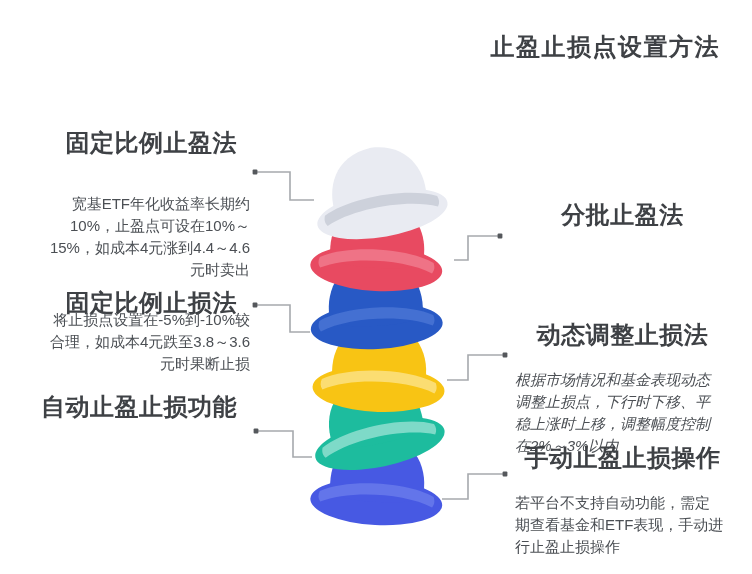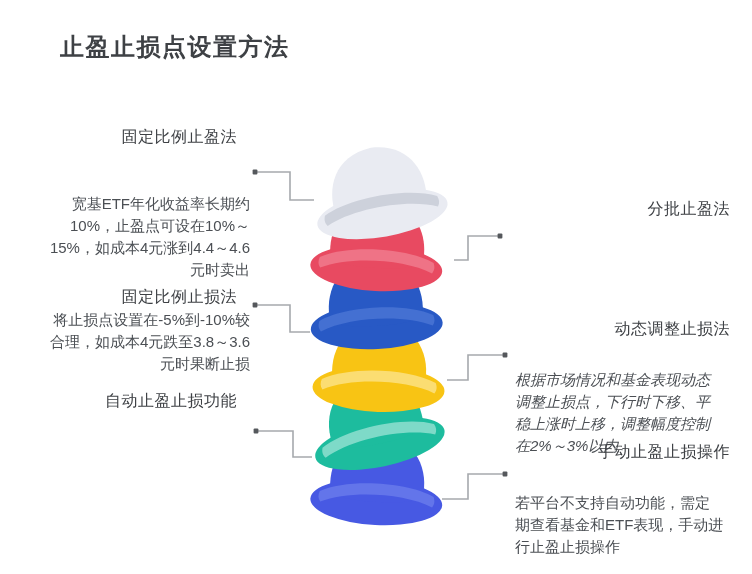--- a/index.html
+++ b/index.html
@@ -1,34 +1,34 @@
 <!DOCTYPE html>
 <html style="--title-color: #3e4145; --body-color: #4b4f54;"><head>
 <meta charset="utf-8">
 <style>
   html,body{margin:0;padding:0;background:#ffffff;}
   #canvas{
     position:relative;width:752px;height:574px;background:#ffffff;overflow:hidden;
     font-family:"Liberation Sans","DejaVu Sans",sans-serif;
   }
   .page-title{
-    position:absolute;top:31px;left:60px;width:660px;text-align:left;
+    position:absolute;top:31px;left:60px;width:660px;text-align:right;
     font-size:24px;font-weight:bold;letter-spacing:1.5px;color:var(--title-color,#3e4145);
   }
   .illustration-svg{position:absolute;left:0;top:0;width:752px;height:574px;}
   .section{position:absolute;}
   .section-title{
-    font-size:16px;font-weight:normal;letter-spacing:0.5px;color:var(--title-color,#3e4145);
+    font-size:24px;font-weight:bold;letter-spacing:0.5px;color:var(--title-color,#3e4145);
   }
   .section-body{
     font-size:15px;line-height:22px;color:var(--body-color,#4b4f54);white-space:pre-line;
   }
   .left .section-title{text-align:right;padding-right:13px;}
   .left .section-body{text-align:right;}
-  .right .section-title{text-align:right;}
+  .right .section-title{text-align:center;}
   .right .section-body{text-align:left;}
   .l1-t{top:127px;left:30px;width:220px;}
   .l1-b{top:193px;left:30px;width:220px;}
   .l2-t{top:259px;left:30px;width:220px;margin-top:28px;}
   .l2-b{top:309px;left:30px;width:220px;}
   .l3-t{top:391px;left:30px;width:220px;}
   .l3-b{top:437px;left:30px;width:220px;}
   .r1-t{top:199px;left:515px;width:215px;}
   .r1-b{top:247px;left:515px;width:215px;}
   .r2-t{top:319px;left:515px;width:215px;}

